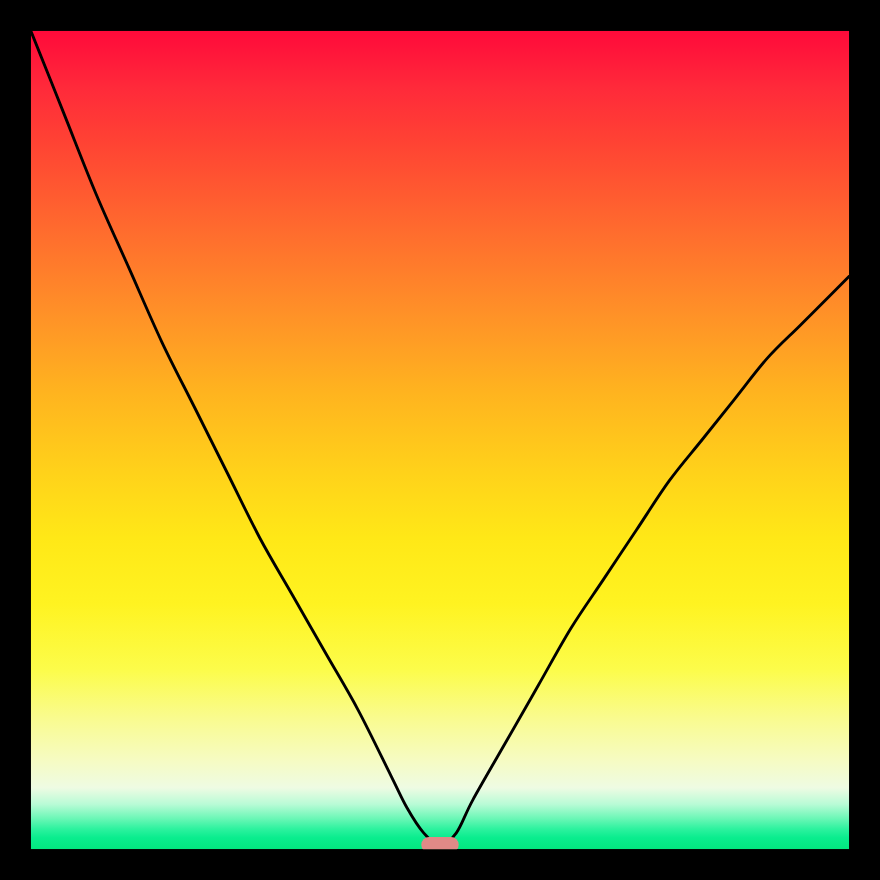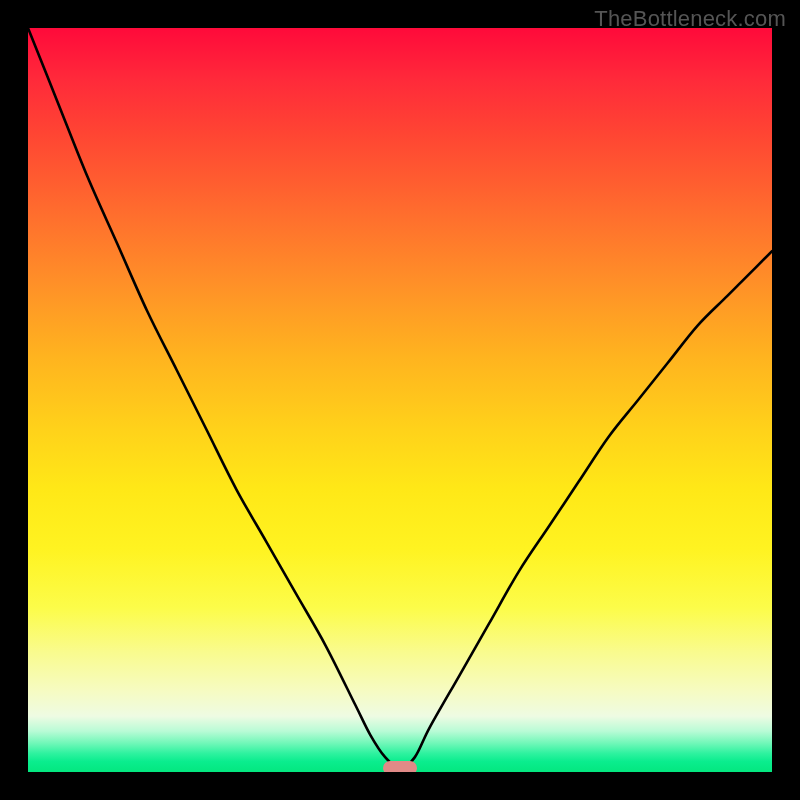--- a/index.html
+++ b/index.html
@@ -74,21 +74,20 @@
     border-radius: 8px;
     transform: translate(-50%, -50%);
     z-index: 5;
   }
 </style>
 </head>
 <body>
 
 <div class="frame">
 
-  <div class="watermark">TheBottleneck.com</div>
 
   <div class="plot">
     <div class="gradient"></div>
 
     <svg class="curve" viewBox="0 0 744 744" preserveAspectRatio="none">
       <path id="curve-path" d="M 0.00 0.00 C 4.96 12.40, 19.84 49.60, 29.76 74.40 C 39.68 99.20, 49.60 125.24, 59.52 148.80 C 69.44 172.36, 79.36 193.44, 89.28 215.76 C 99.20 238.08, 109.12 261.64, 119.04 282.72 C 128.96 303.80, 138.88 322.40, 148.80 342.24 C 158.72 362.08, 168.64 381.92, 178.56 401.76 C 188.48 421.60, 198.40 442.68, 208.32 461.28 C 218.24 479.88, 228.16 496.00, 238.08 513.36 C 248.00 530.72, 257.92 548.08, 267.84 565.44 C 277.76 582.80, 287.68 598.92, 297.60 617.52 C 307.52 636.12, 319.92 662.16, 327.36 677.04 C 334.80 691.92, 337.28 698.12, 342.24 706.80 C 347.20 715.48, 352.16 723.54, 357.12 729.12 C 362.08 734.70, 367.04 740.28, 372.00 740.28 C 376.96 740.28, 381.92 735.94, 386.88 729.12 C 391.84 722.30, 394.32 713.00, 401.76 699.36 C 409.20 685.72, 421.60 664.64, 431.52 647.28 C 441.44 629.92, 451.36 612.56, 461.28 595.20 C 471.20 577.84, 481.12 559.24, 491.04 543.12 C 500.96 527.00, 510.88 513.36, 520.80 498.48 C 530.72 483.60, 540.64 468.72, 550.56 453.84 C 560.48 438.96, 570.40 422.84, 580.32 409.20 C 590.24 395.56, 600.16 384.40, 610.08 372.00 C 620.00 359.60, 629.92 347.20, 639.84 334.80 C 649.76 322.40, 659.68 308.76, 669.60 297.60 C 679.52 286.44, 689.44 277.76, 699.36 267.84 C 709.28 257.92, 721.68 245.52, 729.12 238.08 C 736.56 230.64, 741.52 225.68, 744.00 223.20" fill="none" stroke="#000000" stroke-width="2.6" stroke-linejoin="round" stroke-linecap="round"></path>
     </svg>
 
     <div class="marker" id="min-marker" style="left: 372px; top: 740.28px; background: rgb(224, 138, 135);"></div>
   </div>

